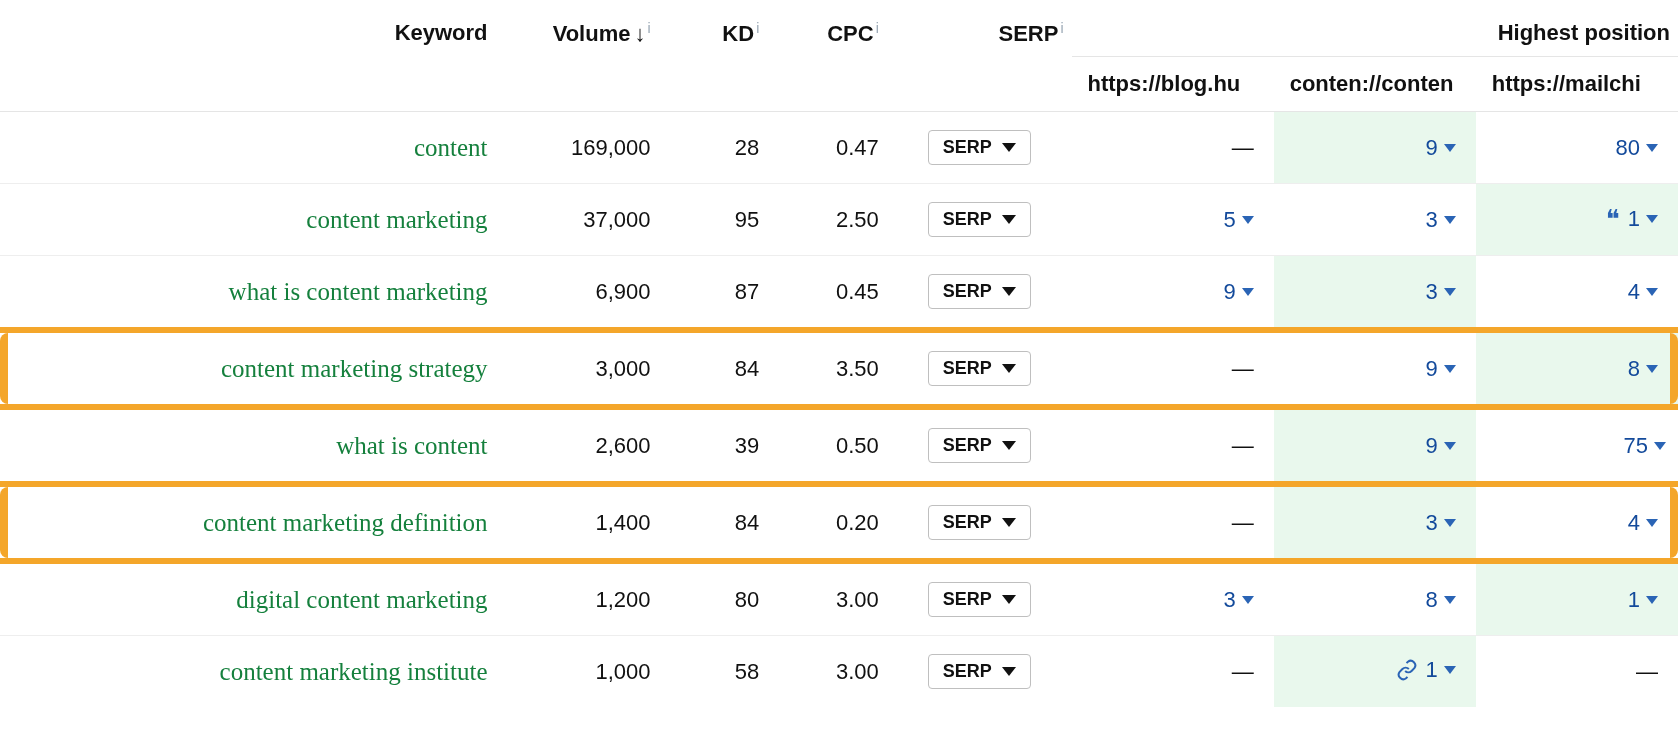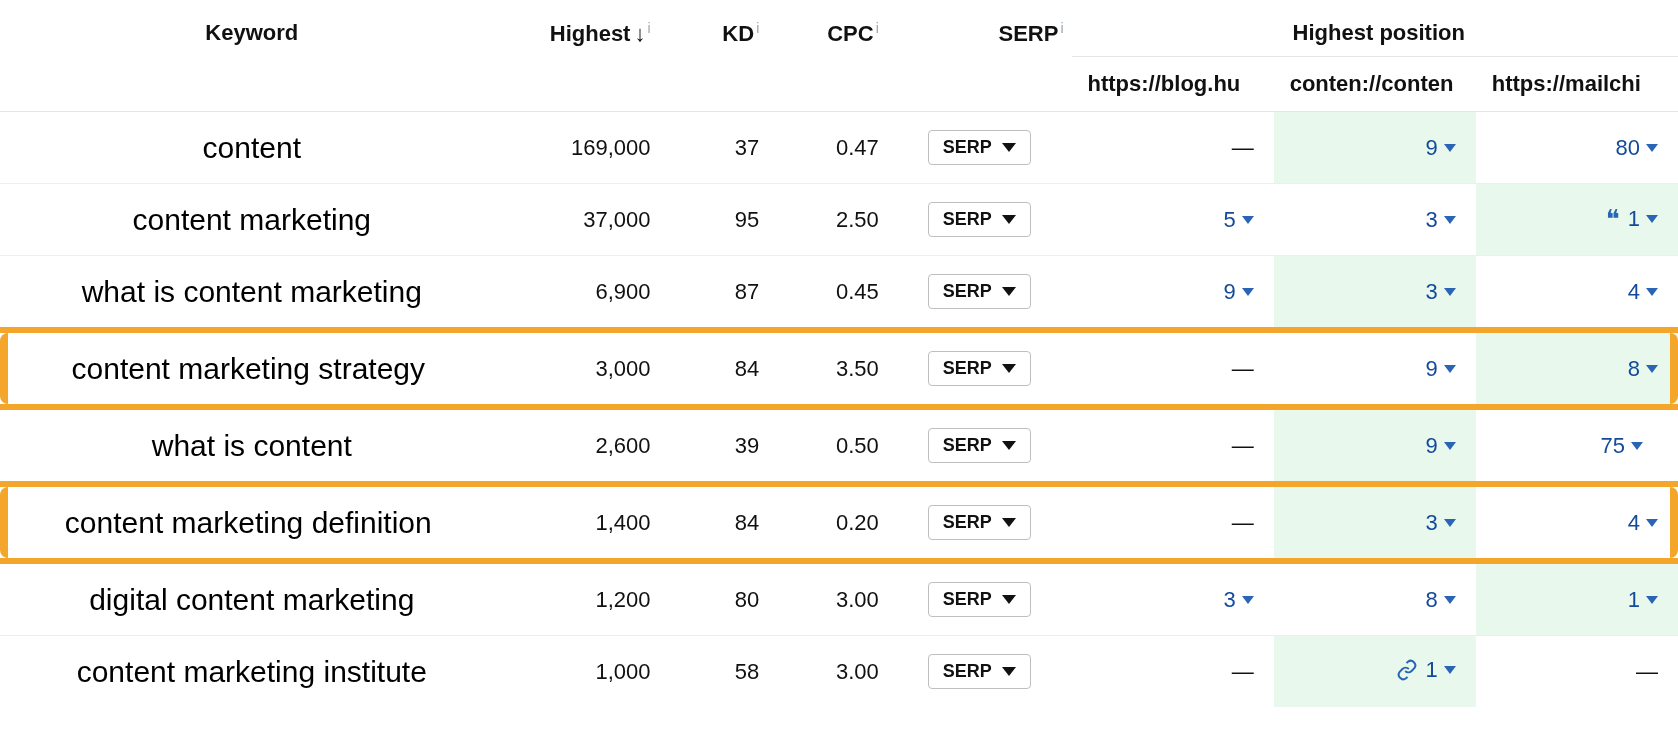--- a/index.html
+++ b/index.html
@@ -24,44 +24,45 @@
   }
   th {
     font-weight: 700;
     color: #111;
     border-bottom: 1px solid #e5e5e5;
     padding-top: 20px;
     padding-bottom: 24px;
     vertical-align: top;
   }
   th.keyword, td.keyword {
-    text-align: center;
+    text-align: right;
     padding-left: 16px;
     margin-left: 31px;
   }
   td {
     border-bottom: 1px solid #eee;
     height: 70px;
   }
   tbody tr:last-child td { border-bottom: none; }
   .info-sup {
     font-weight: 400;
     color: #9aa8b5;
     font-size: 14px;
     vertical-align: super;
     margin-left: 2px;
   }
   .sort-arrow {
     font-weight: 400;
     margin-left: 4px;
   }
   .kw-link {
-    color: #000000;
+    color: #15803d;
     text-decoration: none;
-    font-size: 30px;
+    font-size: 25px;
+    font-family: Liberation Serif, serif;
   }
   .serp-btn {
     display: inline-flex;
     align-items: center;
     gap: 10px;
     border: 1px solid #bfbfbf;
     border-radius: 4px;
     padding: 6px 14px;
     font-weight: 700;
     font-size: 18px;
@@ -99,21 +100,21 @@
     line-height: 0;
     margin-right: 2px;
   }
   .link-icon-svg {
     width: 22px; height: 22px; vertical-align: middle;
     stroke: #2a64b5; fill: none; stroke-width: 2.2;
     margin-right: 2px;
   }
   
   .hp-group-th {
-    text-align: center;
+    text-align: right;
     padding-left: 16px;
     border-bottom: none;
     padding-bottom: 10px;
   }
   .hp-sub-th {
     text-align: left;
     padding-left: 16px;
     font-weight: 700;
     border-top: 1px solid #e5e5e5;
     padding-top: 14px;
@@ -163,21 +164,21 @@
     <col class="c-pos">
     <col class="c-pos">
     <col class="c-pos">
   </colgroup>
   <thead>
     <tr>
       <th rowspan="2" class="keyword">
         <span>Keyword</span>
       </th>
       <th rowspan="2">
-        <span>Highest</span><span class="sort-arrow">↓</span><span class="info-sup">i</span>
+        <span>Volume</span><span class="sort-arrow">↓</span><span class="info-sup">i</span>
       </th>
       <th rowspan="2">
         <span>KD</span><span class="info-sup">i</span>
       </th>
       <th rowspan="2">
         <span>CPC</span><span class="info-sup">i</span>
       </th>
       <th rowspan="2">
         <span>SERP</span><span class="info-sup">i</span>
       </th>
@@ -188,21 +189,21 @@
     <tr>
       <th class="hp-sub-th"><span>https://blog.hu</span></th>
       <th class="hp-sub-th"><span>conten://conten</span></th>
       <th class="hp-sub-th"><span>https://mailchi</span></th>
     </tr>
   </thead>
   <tbody id="tbody">
       <tr>
         <td class="keyword"><a href="#" class="kw-link">content</a></td>
         <td>169,000</td>
-        <td>37</td>
+        <td>28</td>
         <td>0.47</td>
         <td style="text-align: center;"><button class="serp-btn">
             <span>SERP</span>
             <span class="tri"></span>
           </button></td>
         <td class="pos-cell" style="padding-right: 20px;"><span class="dash">—</span></td>
         <td class="pos-cell" style="background: rgb(233, 248, 237); padding-right: 20px;"><span class="pos-val">
             <span>9</span>
             <span class="tri-sm"></span>
           </span></td>
@@ -282,21 +283,21 @@
         <td>0.50</td>
         <td style="text-align: center;"><button class="serp-btn">
             <span>SERP</span>
             <span class="tri"></span>
           </button></td>
         <td class="pos-cell" style="padding-right: 20px;"><span class="dash">—</span></td>
         <td class="pos-cell" style="background: rgb(233, 248, 237); padding-right: 20px;"><span class="pos-val">
             <span>9</span>
             <span class="tri-sm"></span>
           </span></td>
-        <td class="pos-cell" style="padding-right: 35px;"><span class="pos-val">
+        <td class="pos-cell" style="padding-right: 12px;"><span class="pos-val">
             <span>75</span>
             <span class="tri-sm"></span>
           </span></td>
       </tr>
       <tr class="row-hl">
         <td class="keyword"><a href="#" class="kw-link">content marketing definition</a></td>
         <td>1,400</td>
         <td>84</td>
         <td>0.20</td>
         <td style="text-align: center;"><button class="serp-btn">

